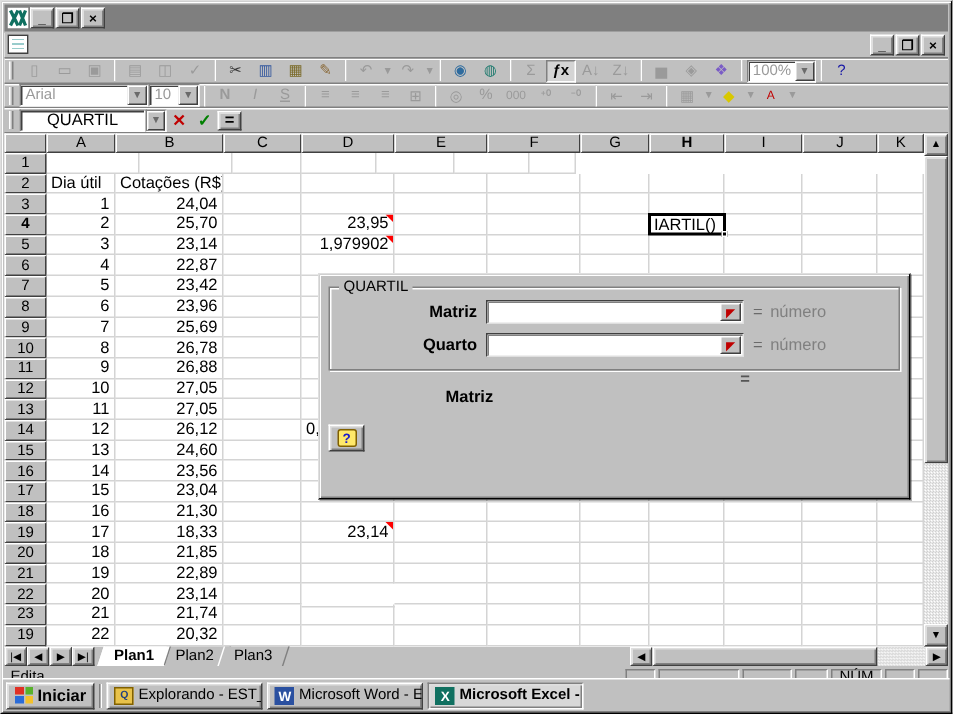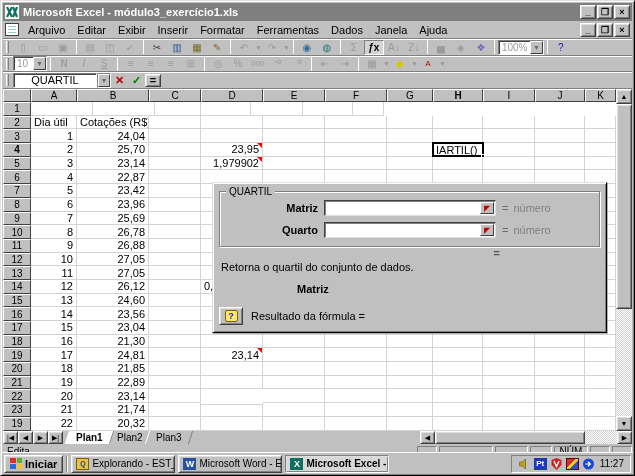--- a/index.html
+++ b/index.html
@@ -146,39 +146,27 @@
 <body>
 
 <div class="app">
 
   <div class="titlebar">
     <svg class="xicon" viewBox="0 0 14 14">
       <rect x="0" y="0" width="14" height="14" fill="#fff"></rect>
       <path d="M2 2 L7 12 M7 2 L2 12" stroke="#107060" stroke-width="2.2"></path>
       <path d="M8 2 L12 12 M12 2 L8 12" stroke="#107060" stroke-width="2.2"></path>
     </svg>
-    <span class="ttl">Microsoft Excel - módulo3_exercício1.xls</span>
     <div class="winbtn raised2">_</div>
     <div class="winbtn raised2">❐</div>
     <div class="winbtn raised2">×</div>
   </div>
 
   <div class="menubar">
     <div class="sheet-ico"></div>
-    <div id="menu-items" style="display:flex;">
-        <div class="mi">Arquivo</div>
-        <div class="mi">Editar</div>
-        <div class="mi">Exibir</div>
-        <div class="mi">Inserir</div>
-        <div class="mi">Formatar</div>
-        <div class="mi">Ferramentas</div>
-        <div class="mi">Dados</div>
-        <div class="mi">Janela</div>
-        <div class="mi">Ajuda</div>
-      </div>
     <div class="menu-right">
       <div class="winbtn raised2">_</div>
       <div class="winbtn raised2">❐</div>
       <div class="winbtn raised2">×</div>
     </div>
   </div>
 
   <div class="toolbar tb-std" id="std-toolbar">
       <div class="grip"></div>
       <div class="tbtn dis">▯</div>
@@ -214,20 +202,24 @@
       <div class="combo" style="width: 46px;">
         <span>100%</span>
         <span class="dd">▼</span>
       </div>
       <div class="tsep"></div>
       <div class="tbtn" style="color: rgb(26, 26, 166);">?</div>
     </div>
 
   <div class="toolbar tb-fmt" id="fmt-toolbar">
       <div class="grip"></div>
+      <div class="combo" style="width: 86px;">
+        <span>Arial</span>
+        <span class="dd">▼</span>
+      </div>
       <div class="combo" style="width: 34px;">
         <span>10</span>
         <span class="dd">▼</span>
       </div>
       <div class="tsep"></div>
       <div class="tbtn dis" style="font-weight: bold;">N</div>
       <div class="tbtn dis" style="font-style: italic;">I</div>
       <div class="tbtn dis" style="text-decoration: underline;">S</div>
       <div class="tsep"></div>
       <div class="tbtn dis">≡</div>
@@ -528,21 +520,21 @@
             <div class="cell" style="width: 62px;"></div>
             <div class="cell" style="width: 46px;"></div>
             <div class="cell" style="width: 50px;"></div>
             <div class="cell" style="width: 52px;"></div>
             <div class="cell" style="width: 50px;"></div>
             <div class="cell" style="width: 31px;"></div>
           </div>
           <div class="row">
             <div class="rhdr">19</div>
             <div class="cell num" style="width: 46px;">17</div>
-            <div class="cell num" style="width: 72px;">24,81</div>
+            <div class="cell num" style="width: 72px;">18,33</div>
             <div class="cell" style="width: 52px;"></div>
             <div class="cell num" style="width: 62px;">23,14<i class="cmark"></i></div>
             <div class="cell" style="width: 62px;"></div>
             <div class="cell" style="width: 62px;"></div>
             <div class="cell" style="width: 46px;"></div>
             <div class="cell" style="width: 50px;"></div>
             <div class="cell" style="width: 52px;"></div>
             <div class="cell" style="width: 50px;"></div>
             <div class="cell" style="width: 31px;"></div>
           </div>
@@ -673,29 +665,27 @@
       </div>
       <div class="frow" style="margin-bottom:2px;">
         <div class="flabel">Quarto</div>
         <div class="finput field">
           <div class="collapse">◤</div>
         </div>
         <div class="fhint"><b>=</b><span>número</span></div>
       </div>
     </div>
     <div class="dlg-eq">=</div>
-    <div class="dlg-desc">Retorna o quartil do conjunto de dados.</div>
     <div class="dlg-help">
       <span class="term">Matriz</span>
     </div>
     <div class="dlg-bottom">
       <div class="helpbtn raised2">
         <span class="bubble">?</span>
       </div>
-      <div class="resultlbl">Resultado da fórmula =</div>
     </div>
   </div>
 
   <div class="taskbar">
     <div class="startbtn raised2">
       <span class="flag">
           <i></i>
           <i></i>
           <i></i>
           <i></i>
@@ -710,31 +700,15 @@
         </div>
         <div class="taskbtn raised2">
           <span class="appico" style="background: rgb(42, 80, 160);">W</span>
           <span>Microsoft Word - Estatístic...</span>
         </div>
         <div class="taskbtn raised2 active">
           <span class="appico" style="background: rgb(16, 112, 96);">X</span>
           <span>Microsoft Excel - mód...</span>
         </div>
       </div>
-    <div class="tray sunken">
-      <svg class="trayico" viewBox="0 0 12 12">
-        <path d="M1 4 h3 l3 -3 v10 l-3 -3 h-3 z" fill="#c8a000" stroke="#404040" stroke-width="0.5"></path>
-      </svg>
-      <div class="trayico" style="background:#1d3ab5;color:#fff;font-weight:bold;">Pt</div>
-      <svg class="trayico" viewBox="0 0 12 12">
-        <path d="M6 0 L11 2 V7 L6 12 L1 7 V2 Z" fill="#d02020"></path>
-        <path d="M3.5 3 L6 8.5 L8.5 3" stroke="#fff" stroke-width="1.4" fill="none"></path>
-      </svg>
-      <div class="trayico" style="background:linear-gradient(135deg,#d03030 0 40%,#f0d020 0 60%,#3050c0 0);border:1px solid #600;"></div>
-      <svg class="trayico" viewBox="0 0 12 12">
-        <circle cx="6" cy="6" r="5.5" fill="#1848d8"></circle>
-        <path d="M3 6 h4 M5.5 3.8 L7.8 6 L5.5 8.2" stroke="#fff" stroke-width="1.2" fill="none"></path>
-      </svg>
-      <span class="clock">11:27</span>
-    </div>
   </div>
 
 </div>
 
 </body></html>

